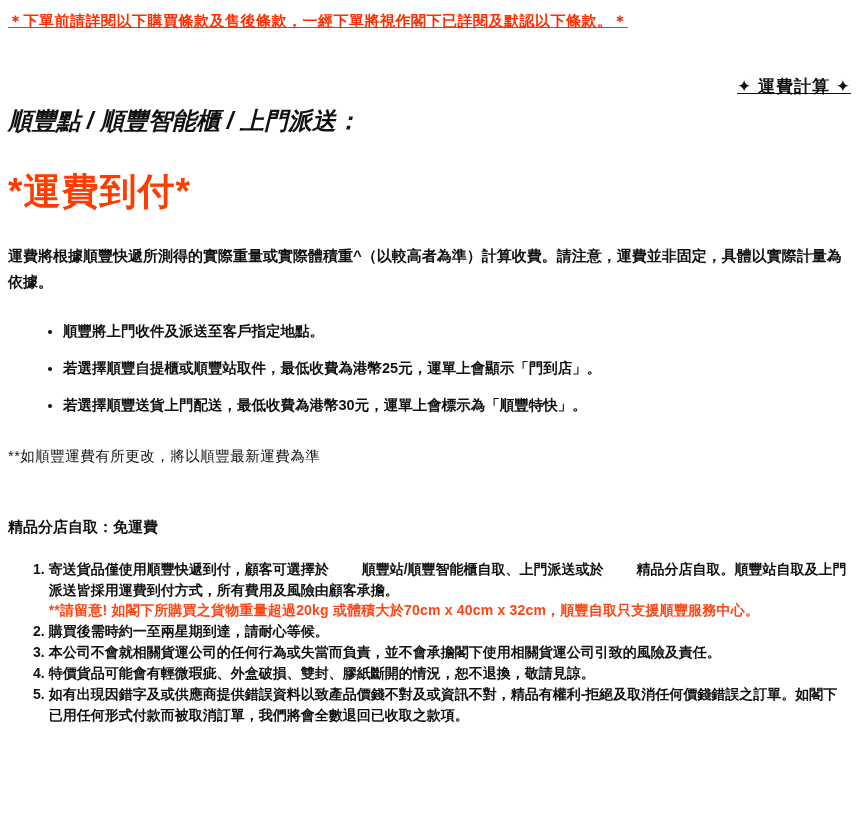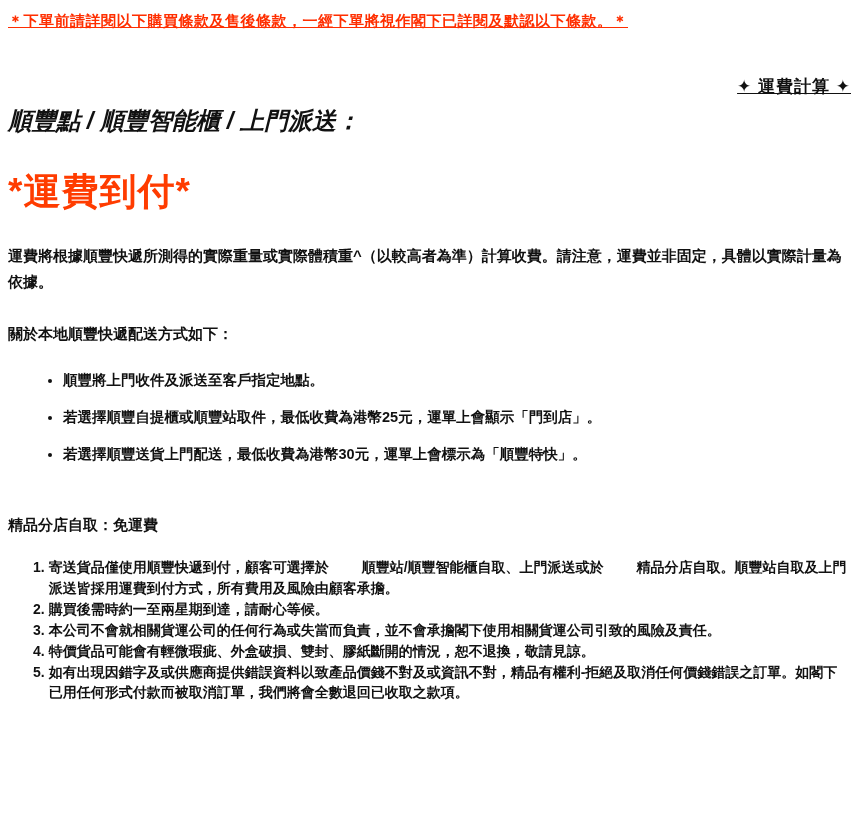--- a/index.html
+++ b/index.html
@@ -122,38 +122,39 @@
   <div class="notice-top">＊下單前請詳閱以下購買條款及售後條款，一經下單將視作閣下已詳閱及默認以下條款。＊</div>
 
   <div class="section-title">✦ 運費計算 ✦</div>
 
   <div class="subtitle">順豐點 / 順豐智能櫃 / 上門派送：</div>
 
   <div class="headline">*運費到付*</div>
 
   <div class="desc">運費將根據順豐快遞所測得的實際重量或實際體積重^（以較高者為準）計算收費。請注意，運費並非固定，具體以實際計量為依據。</div>
 
-  <div class="local-heading">關於本地順豐快遞配送方式如下：</div>
 
   <ul class="bullets">
     <li>順豐將上門收件及派送至客戶指定地點。</li>
     <li>若選擇順豐自提櫃或順豐站取件，最低收費為港幣25元，運單上會顯示「門到店」。</li>
     <li>若選擇順豐送貨上門配送，最低收費為港幣30元，運單上會標示為「順豐特快」。</li>
   </ul>
 
+  <div class="fee-note">**如順豐運費有所更改，將以順豐最新運費為準</div>
 
   <div class="pickup">精品分店自取：免運費</div>
 
 
   <ol class="terms">
 
     <li>
       <span class="num">1.</span>
       <div class="li-body">
         <span>寄送貨品僅使用順豐快遞到付，顧客可選擇於</span><span class="u">順豐站/順豐智能櫃自取、上門派送</span><span>或於</span><span class="u">精品分店</span><span>自取。順豐站自取及上門派送皆採用運費到付方式，所有費用及風險由顧客承擔。</span>
+        <div class="warning">**請留意! 如閣下所購買之貨物重量超過20kg 或體積大於70cm x 40cm x 32cm，順豐自取只支援順豐服務中心。</div>
       </div>
     </li>
 
     <li>
       <span class="num">2.</span>
       <div class="li-body">購買後需時約一至兩星期到達，請耐心等候。</div>
     </li>
 
     <li>
       <span class="num">3.</span>

